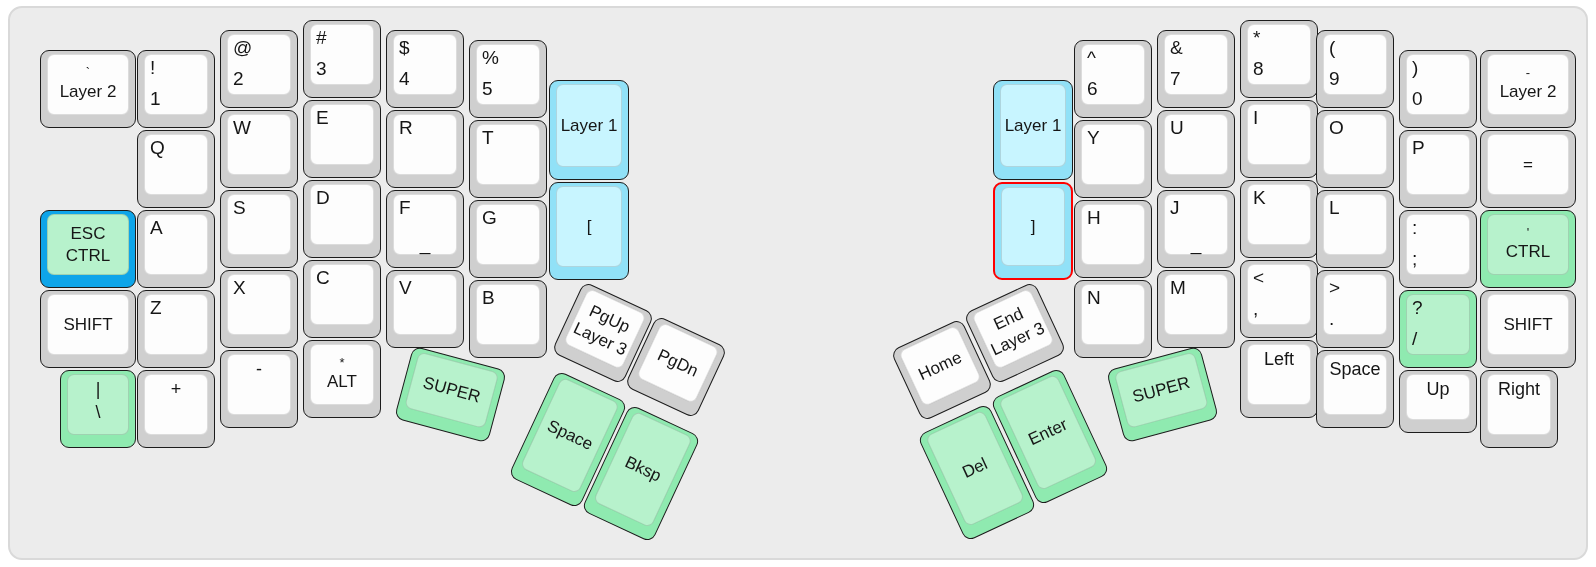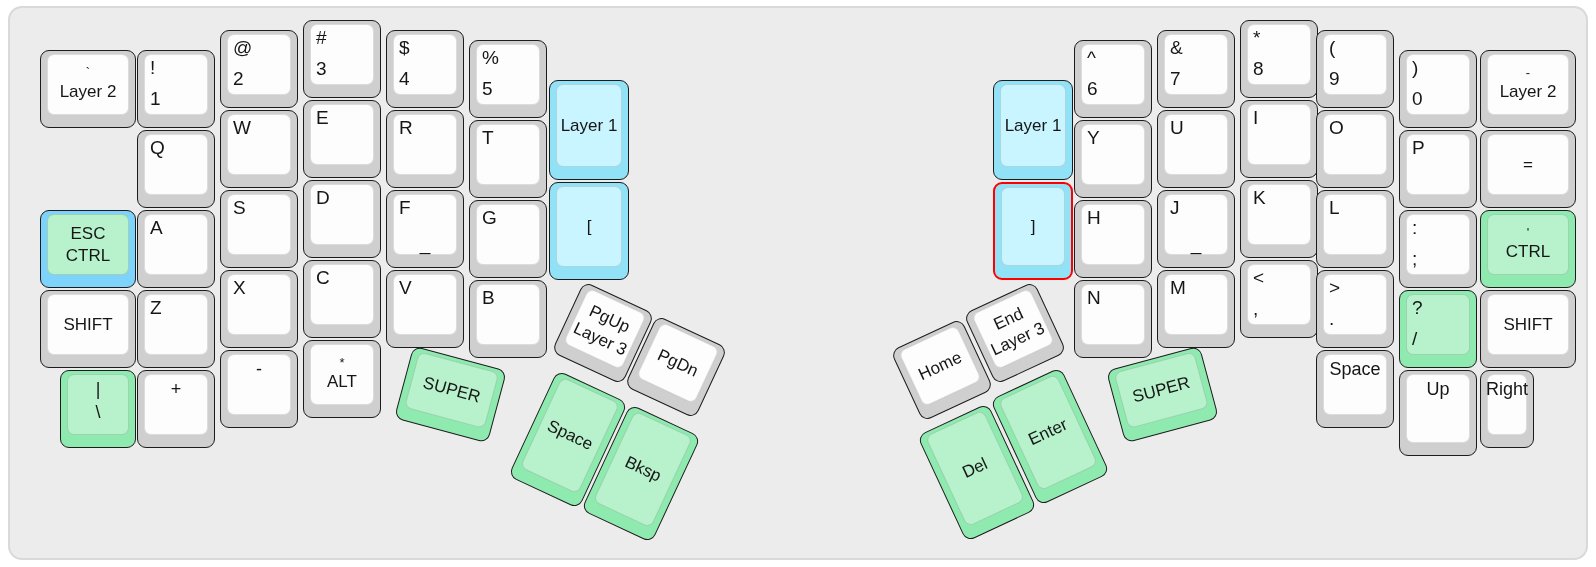--- a/index.html
+++ b/index.html
@@ -66,21 +66,21 @@
 <body>
 
 <div id="stage" style="background: rgb(255, 255, 255);">
   <div id="board" style="left: 8px; top: 6px; width: 1580px; height: 554px; background: rgb(236, 236, 236); border-color: rgb(217, 217, 217);">
       <div class="key" style="left: 30px; top: 42px; width: 96px; height: 78px; background: rgb(207, 207, 207); border-color: rgb(28, 28, 28);">
         <div class="key-top m-c" style="background: rgb(253, 253, 253);">
           <span class="legend small" style="color: rgb(22, 22, 22);">`</span>
           <span class="legend" style="color: rgb(22, 22, 22);">Layer 2</span>
         </div>
       </div>
-      <div class="key" style="left: 30px; top: 202px; width: 96px; height: 78px; background: #7dd3fc; border-color: rgb(28, 28, 28);">
+      <div class="key" style="left: 30px; top: 202px; width: 96px; height: 78px; background: #0ea5e9; border-color: rgb(28, 28, 28);">
         <div class="key-top m-c" style="background: rgb(183, 242, 204);">
           <span class="legend" style="color: rgb(22, 22, 22);">ESC</span>
           <span class="legend" style="color: rgb(22, 22, 22);">CTRL</span>
         </div>
       </div>
       <div class="key" style="left: 30px; top: 282px; width: 96px; height: 78px; background: rgb(207, 207, 207); border-color: rgb(28, 28, 28);">
         <div class="key-top m-c" style="background: rgb(253, 253, 253);">
           <span class="legend" style="color: rgb(22, 22, 22);">SHIFT</span>
         </div>
       </div>
@@ -316,20 +316,25 @@
         <div class="key-top m-tl" style="background: rgb(253, 253, 253);">
           <span class="legend" style="color: rgb(22, 22, 22);">K</span>
         </div>
       </div>
       <div class="key" style="left: 1230px; top: 252px; width: 78px; height: 78px; background: rgb(207, 207, 207); border-color: rgb(28, 28, 28);">
         <div class="key-top m-tl" style="background: rgb(253, 253, 253);">
           <span class="legend" style="color: rgb(22, 22, 22);">&lt;</span>
           <span class="legend" style="color: rgb(22, 22, 22);">,</span>
         </div>
       </div>
+      <div class="key" style="left: 1230px; top: 332px; width: 78px; height: 78px; background: rgb(207, 207, 207); border-color: rgb(28, 28, 28);">
+        <div class="key-top m-t" style="background: rgb(253, 253, 253);">
+          <span class="legend" style="color: rgb(22, 22, 22);">Left</span>
+        </div>
+      </div>
       <div class="key" style="left: 1306px; top: 22px; width: 78px; height: 78px; background: rgb(207, 207, 207); border-color: rgb(28, 28, 28);">
         <div class="key-top m-tl" style="background: rgb(253, 253, 253);">
           <span class="legend" style="color: rgb(22, 22, 22);">(</span>
           <span class="legend" style="color: rgb(22, 22, 22);">9</span>
         </div>
       </div>
       <div class="key" style="left: 1306px; top: 102px; width: 78px; height: 78px; background: rgb(207, 207, 207); border-color: rgb(28, 28, 28);">
         <div class="key-top m-tl" style="background: rgb(253, 253, 253);">
           <span class="legend" style="color: rgb(22, 22, 22);">O</span>
         </div>
@@ -366,21 +371,21 @@
           <span class="legend" style="color: rgb(22, 22, 22);">:</span>
           <span class="legend" style="color: rgb(22, 22, 22);">;</span>
         </div>
       </div>
       <div class="key" style="left: 1389px; top: 282px; width: 78px; height: 78px; background: rgb(143, 234, 176); border-color: rgb(28, 28, 28);">
         <div class="key-top m-tl" style="background: rgb(183, 242, 204);">
           <span class="legend" style="color: rgb(22, 22, 22);">?</span>
           <span class="legend" style="color: rgb(22, 22, 22);">/</span>
         </div>
       </div>
-      <div class="key" style="left: 1389px; top: 362px; width: 78px; height: 86px; background: rgb(207, 207, 207); border-color: rgb(28, 28, 28);">
+      <div class="key" style="left: 1389px; top: 362px; width: 78px; height: 63px; background: rgb(207, 207, 207); border-color: rgb(28, 28, 28);">
         <div class="key-top m-t" style="background: rgb(253, 253, 253);">
           <span class="legend" style="color: rgb(22, 22, 22);">Up</span>
         </div>
       </div>
       <div class="key" style="left: 1470px; top: 42px; width: 96px; height: 78px; background: rgb(207, 207, 207); border-color: rgb(28, 28, 28);">
         <div class="key-top m-c" style="background: rgb(253, 253, 253);">
           <span class="legend small" style="color: rgb(22, 22, 22);">-</span>
           <span class="legend" style="color: rgb(22, 22, 22);">Layer 2</span>
         </div>
       </div>
@@ -393,21 +398,21 @@
         <div class="key-top m-c" style="background: rgb(183, 242, 204);">
           <span class="legend small" style="color: rgb(22, 22, 22);">'</span>
           <span class="legend" style="color: rgb(22, 22, 22);">CTRL</span>
         </div>
       </div>
       <div class="key" style="left: 1470px; top: 282px; width: 96px; height: 78px; background: rgb(207, 207, 207); border-color: rgb(28, 28, 28);">
         <div class="key-top m-c" style="background: rgb(253, 253, 253);">
           <span class="legend" style="color: rgb(22, 22, 22);">SHIFT</span>
         </div>
       </div>
-      <div class="key" style="left: 1470px; top: 362px; width: 54px; height: 78px; background: rgb(207, 207, 207); border-color: rgb(28, 28, 28);">
+      <div class="key" style="left: 1470px; top: 362px; width: 78px; height: 78px; background: rgb(207, 207, 207); border-color: rgb(28, 28, 28);">
         <div class="key-top m-t" style="background: rgb(253, 253, 253);">
           <span class="legend" style="color: rgb(22, 22, 22);">Right</span>
         </div>
       </div>
       <div class="key" style="left: 893px; top: 323px; width: 78px; height: 78px; background: rgb(207, 207, 207); border-color: rgb(28, 28, 28); transform: rotate(-25deg);">
         <div class="key-top m-c" style="background: rgb(253, 253, 253);">
           <span class="legend" style="color: rgb(22, 22, 22);">Home</span>
         </div>
       </div>
       <div class="key" style="left: 966px; top: 286px; width: 78px; height: 78px; background: rgb(207, 207, 207); border-color: rgb(28, 28, 28); transform: rotate(-25deg);">

